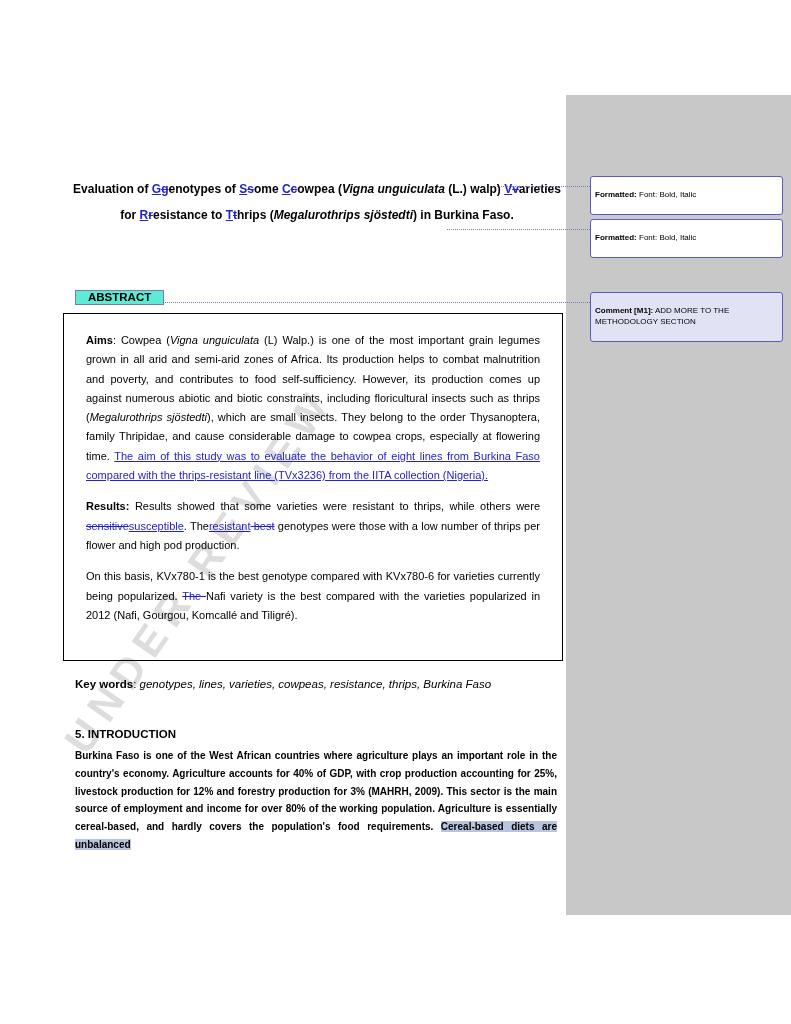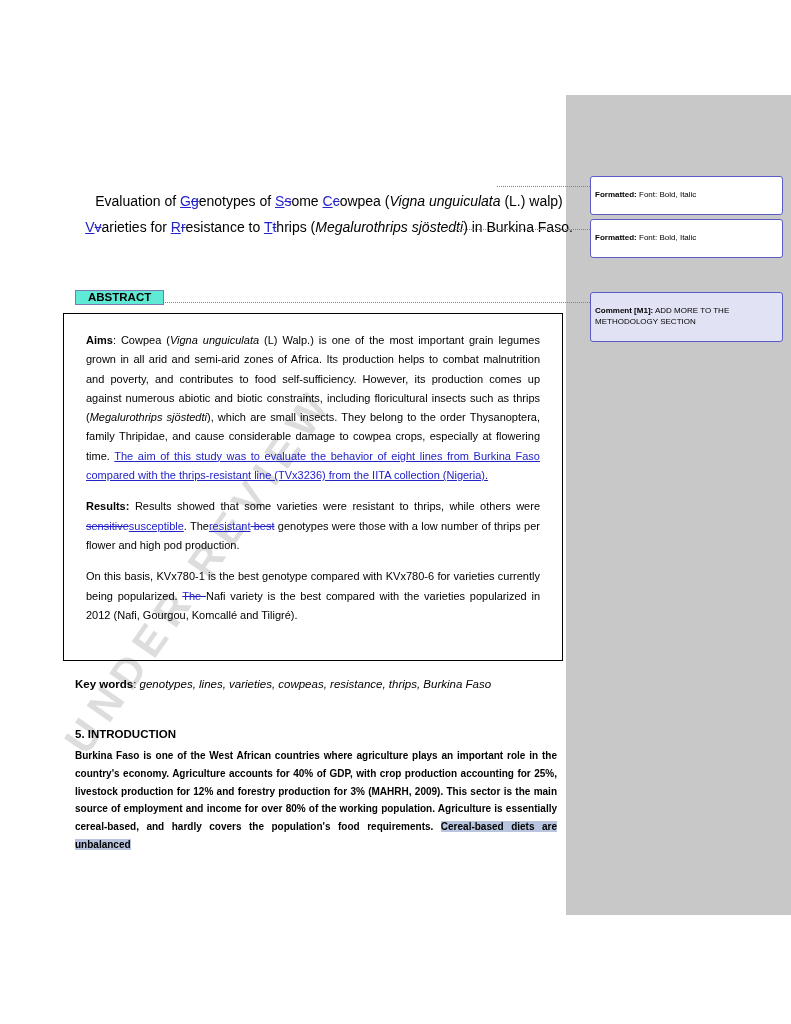--- a/index.html
+++ b/index.html
@@ -17,22 +17,22 @@
   .markup-area{
     position:absolute;left:566px;top:95px;width:225px;height:820px;
     background:var(--markup-bg);z-index:0;
   }
   .watermark{
     position:absolute;left:55px;top:735px;transform:rotate(-55deg);
     transform-origin:left top;font-size:42px;font-weight:bold;letter-spacing:9px;
     color:rgba(125,125,125,0.26);white-space:nowrap;z-index:1;
   }
   .title{
-    position:absolute;left:63px;top:172px;width:500px;margin:16px;
-    text-align:center;font-size:14px;font-weight:normal;line-height:26px;z-index:2;
+    position:absolute;left:63px;top:172px;width:500px;margin:4px;
+    text-align:center;font-size:12px;font-weight:bold;line-height:26px;z-index:2;
   }
   .connector{position:absolute;border-top:1px dotted #7c7cb8;z-index:2;}
   #conn1{left:497px;top:186px;width:93px;}
   #conn2{left:447px;top:229px;width:143px;}
   #conn3{left:143px;top:302px;width:447px;}
   .abstract-label{
     position:absolute;left:75px;top:290px;font-size:11.5px;font-weight:bold;
     border:1px solid #7a7ab0;background:#5eead4;padding:0 12px 1px;z-index:2;
   }
   .abstract-box{

